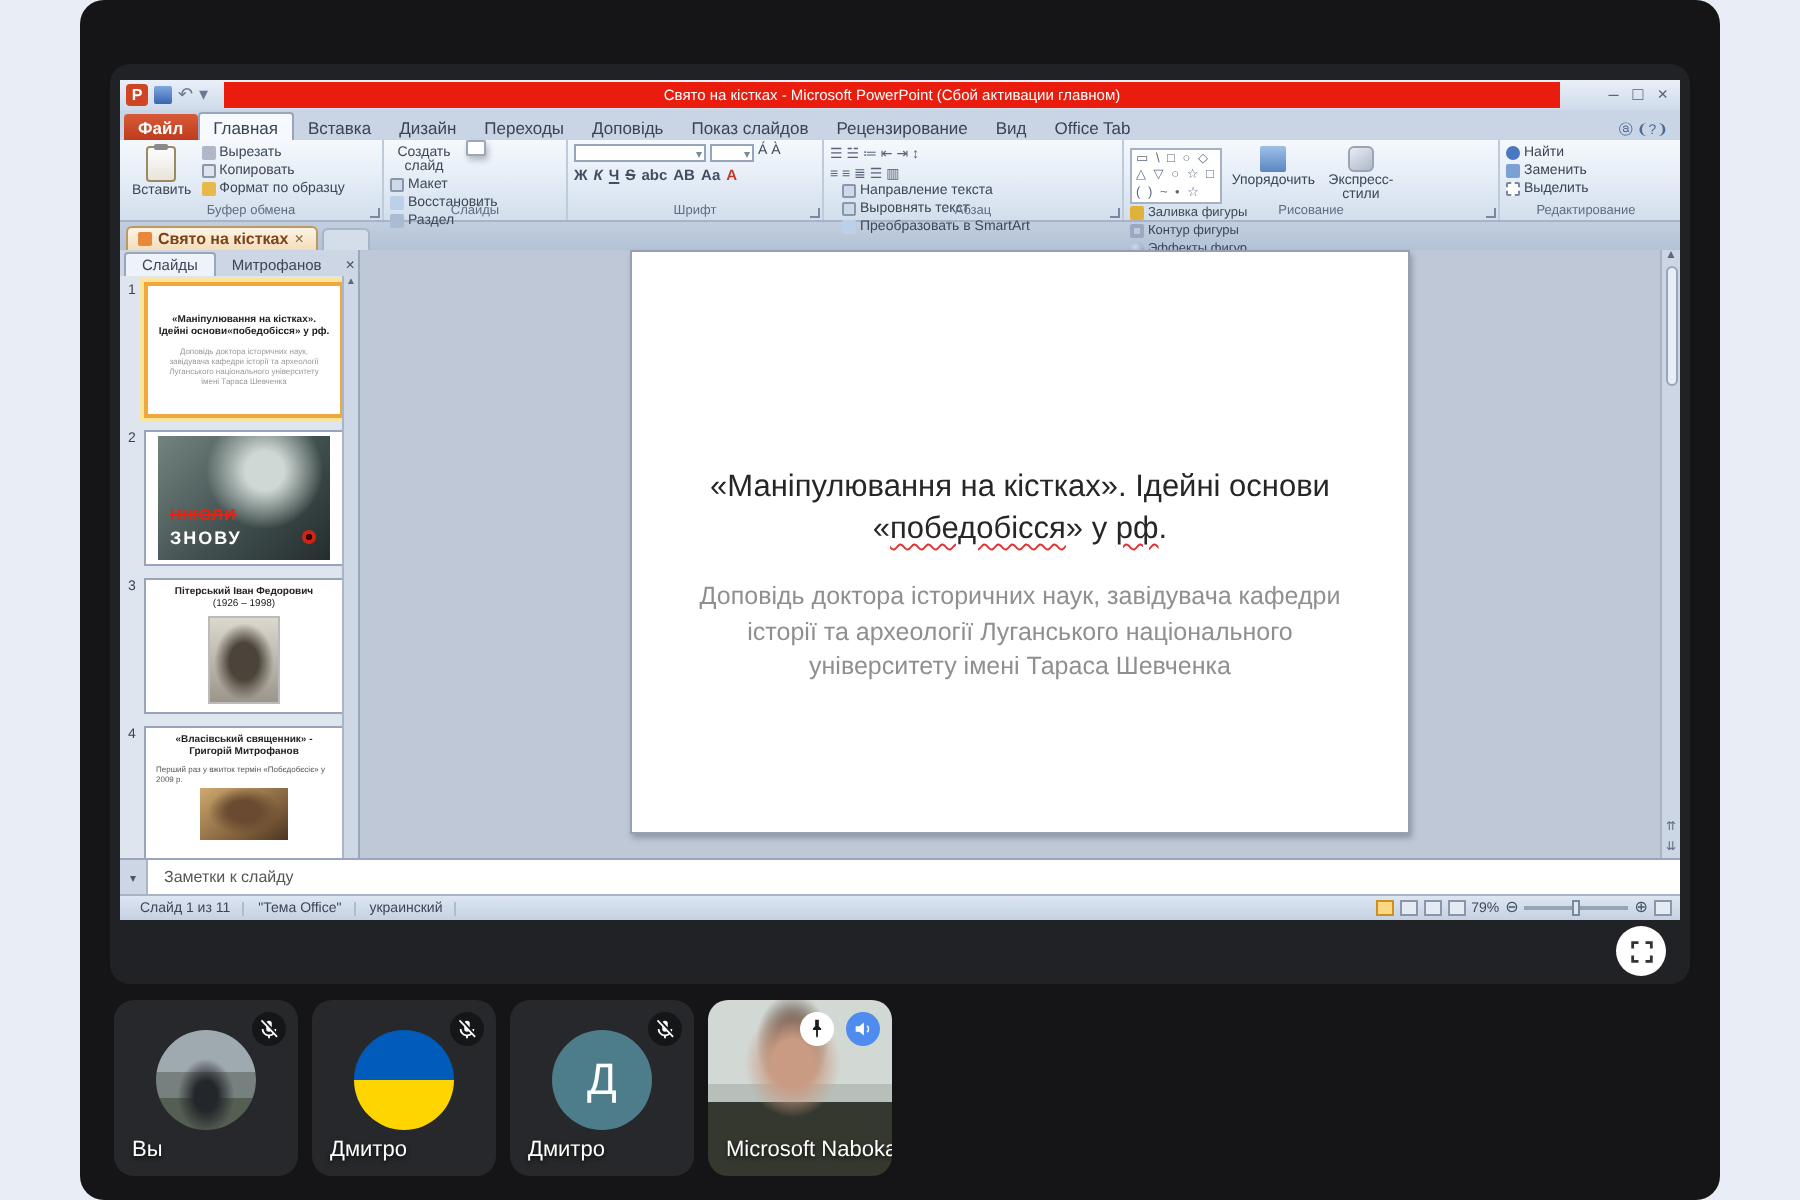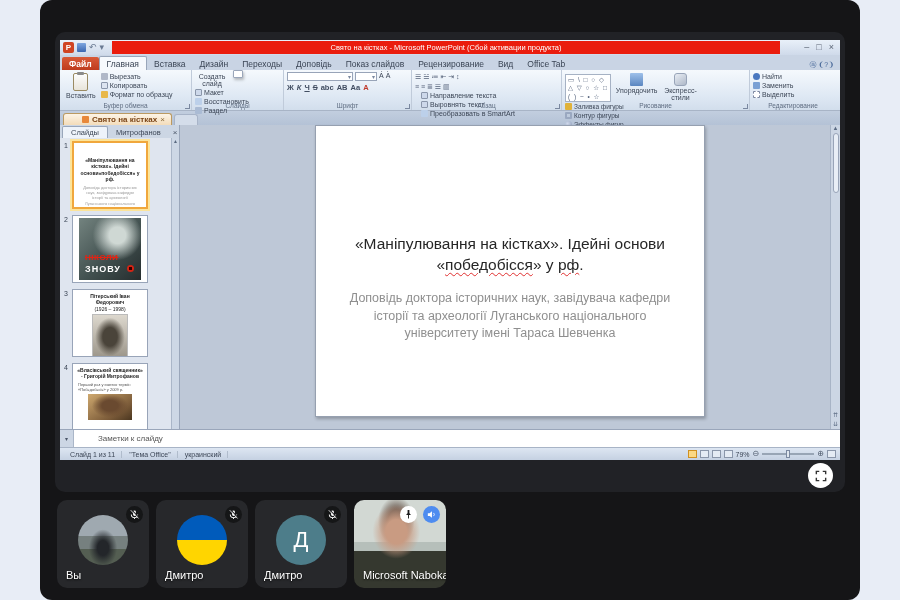--- a/index.html
+++ b/index.html
@@ -81,39 +81,39 @@
     align-items:center; justify-content:flex-end; font-size:6px; color:#7a88a0; padding:0 1px; }
   .glyphrow { display:flex; gap:3px; font-size:7.5px; font-weight:bold; color:#424e62; align-items:center; }
   .shapes { display:inline-flex; flex-direction:column; gap:1px; background:#fff;
     border:1px solid #a6b2c4; padding:1px 2px; font-size:6.5px; line-height:1.15;
     color:#5a6880; letter-spacing:1px; vertical-align:top; margin-top:2px; }
   .dlg { position:absolute; right:1px; bottom:1px; width:5px; height:5px;
     border-right:1px solid #7a88a0; border-bottom:1px solid #7a88a0; }
 
   .doctabs { height:14px; background:linear-gradient(#c2cedf,#b4c2d6); display:flex;
     align-items:flex-end; padding-left:3px; gap:2px; }
-  .dtab { display:flex; align-items:center; gap:3px; padding:1px 6px 1px 18px; font-size:8px;
+  .dtab { display:flex; align-items:center; gap:3px; padding:1px 6px 1px 5px; font-size:8px;
     font-weight:bold; color:#7a4416; background:linear-gradient(#fdf4e6,#f3dcba);
     border:1px solid #bb9a62; border-bottom:none; border-radius:3px 3px 0 0; cursor:pointer; }
   .dtab .x { font-weight:normal; color:#8a6a3a; font-size:8px; }
   .dtab .dico { width:7px; height:7px; background:#e8883a; border-radius:1px; }
   .dtab2 { width:24px; height:11px; background:#d4ddea; border:1px solid #a8b4c8;
     border-bottom:none; border-radius:3px 3px 0 0; }
 
   .workspace { flex:1; display:flex; min-height:0; }
   .pane { width:120px; background:#dfe5ef; border-right:1px solid #9aa6ba; display:flex; flex-direction:column; }
   .panetabs { height:13px; display:flex; font-size:7.5px; color:#3c4656; background:#ccd6e4;
     align-items:flex-end; padding-left:2px; }
   .ptab { padding:1px 8px; cursor:pointer; }
   .ptab.active { background:#eef3fa; border:1px solid #99a6ba; border-bottom:none; border-radius:2px 2px 0 0; }
   .panetabs .px { margin-left:auto; padding:0 4px 1px; font-size:8px; color:#4a5668; cursor:pointer; }
   .thumbs { flex:1; overflow:hidden; padding-top:3px; position:relative; }
   .thumbrow { display:flex; margin-bottom:6px; }
   .tnum { width:12px; font-size:7px; color:#3a4454; text-align:center; padding-top:1px; }
-  .tslide { width:76px; height:68px; background:#fff; border:1px solid #98a4b8;
+  .tslide { width:100px; height:68px; background:#fff; border:1px solid #98a4b8;
     overflow:hidden; position:relative; cursor:pointer; }
   .thumbrow.sel .tslide { border:2px solid #f0a73c; box-shadow:0 0 0 2px #fce49a; }
   .t-title { font-size:5px; font-weight:bold; color:#222; text-align:center; line-height:1.25; padding:0 4px; }
   .t-sub { font-size:4px; color:#999; text-align:center; line-height:1.3; padding:0 7px; margin-top:3px; }
   .photo2 { position:absolute; inset:2px 6px; background:
       radial-gradient(circle at 62% 28%, #cfd8d4 0 14%, rgba(207,216,212,0) 42%),
       linear-gradient(135deg,#73837f, #41504f 55%, #252d2e); }
   .photo2 .nik { position:absolute; left:6px; bottom:18px; color:#e42313; font-size:8px;
     font-weight:bold; text-decoration:line-through; letter-spacing:.5px; }
   .photo2 .znv { position:absolute; left:6px; bottom:6px; color:#fff; font-size:9px;
@@ -142,21 +142,21 @@
   .vscroll { position:absolute; right:0; top:0; bottom:0; width:10px; background:#ccd6e4;
     border-left:1px solid #a8b4c6; display:flex; flex-direction:column; align-items:center;
     font-size:6px; color:#5a6a82; }
   .vscroll .thumb { width:6px; height:60px; background:#e8eef6; border:1px solid #98a4b8;
     border-radius:3px; margin-top:2px; }
   .vscroll .nav { margin-top:auto; display:flex; flex-direction:column; gap:2px; padding-bottom:2px; font-size:6px; }
 
   .notes { height:18px; background:#fff; border-top:1px solid #9aa6ba; display:flex; align-items:center; }
   .notesgrip { width:14px; height:100%; background:#ccd6e4; border-right:1px solid #aab6c8;
     display:flex; align-items:center; justify-content:center; font-size:6px; color:#4a5668; }
-  .notes .ph { font-size:8px; color:#555; padding-left:24px; }
+  .notes .ph { font-size:8px; color:#555; padding-left:8px; }
 
   .statusbar { height:13px; background:linear-gradient(#dde6f2,#c5d1e2); border-top:1px solid #a8b4c6;
     display:flex; align-items:center; font-size:7px; color:#3c4656; padding:0 4px; gap:1px; }
   .scell { padding:0 6px; border-right:1px solid #b0bccc; white-space:nowrap; }
   .sright { margin-left:auto; display:flex; align-items:center; gap:3px; }
   .vicon { width:9px; height:8px; background:#e4ebf4; border:1px solid #8a96aa; display:inline-block; }
   .vicon.active { background:#fbd884; border-color:#d09020; }
   .zoomtrack { width:52px; height:2px; background:#98a5b5; position:relative; }
   .zoomtrack i { position:absolute; left:24px; top:-3px; width:4px; height:8px;
     background:#dfe6ee; border:1px solid #7a88a0; }
@@ -202,21 +202,21 @@
   <div class="stage">
     <div class="ppt">
 
       <div class="titlebar">
         <div class="qat">
           <span class="pptlogo">P</span>
           <span class="sv"></span>
           <span class="un">↶</span>
           <span class="un">▾</span>
         </div>
-        <div class="redbar">Свято на кістках - Microsoft PowerPoint (Сбой активации продукта)</div>
+        <div class="redbar">Свято на кістках - Microsoft PowerPoint (Сбой активации главном)</div>
         <div class="winbtns">
           <span>–</span>
           <span>□</span>
           <span>×</span>
         </div>
       </div>
 
       <div class="menubar">
         <span class="mtab file">Файл</span>
         <span class="mtab active">Главная</span>

